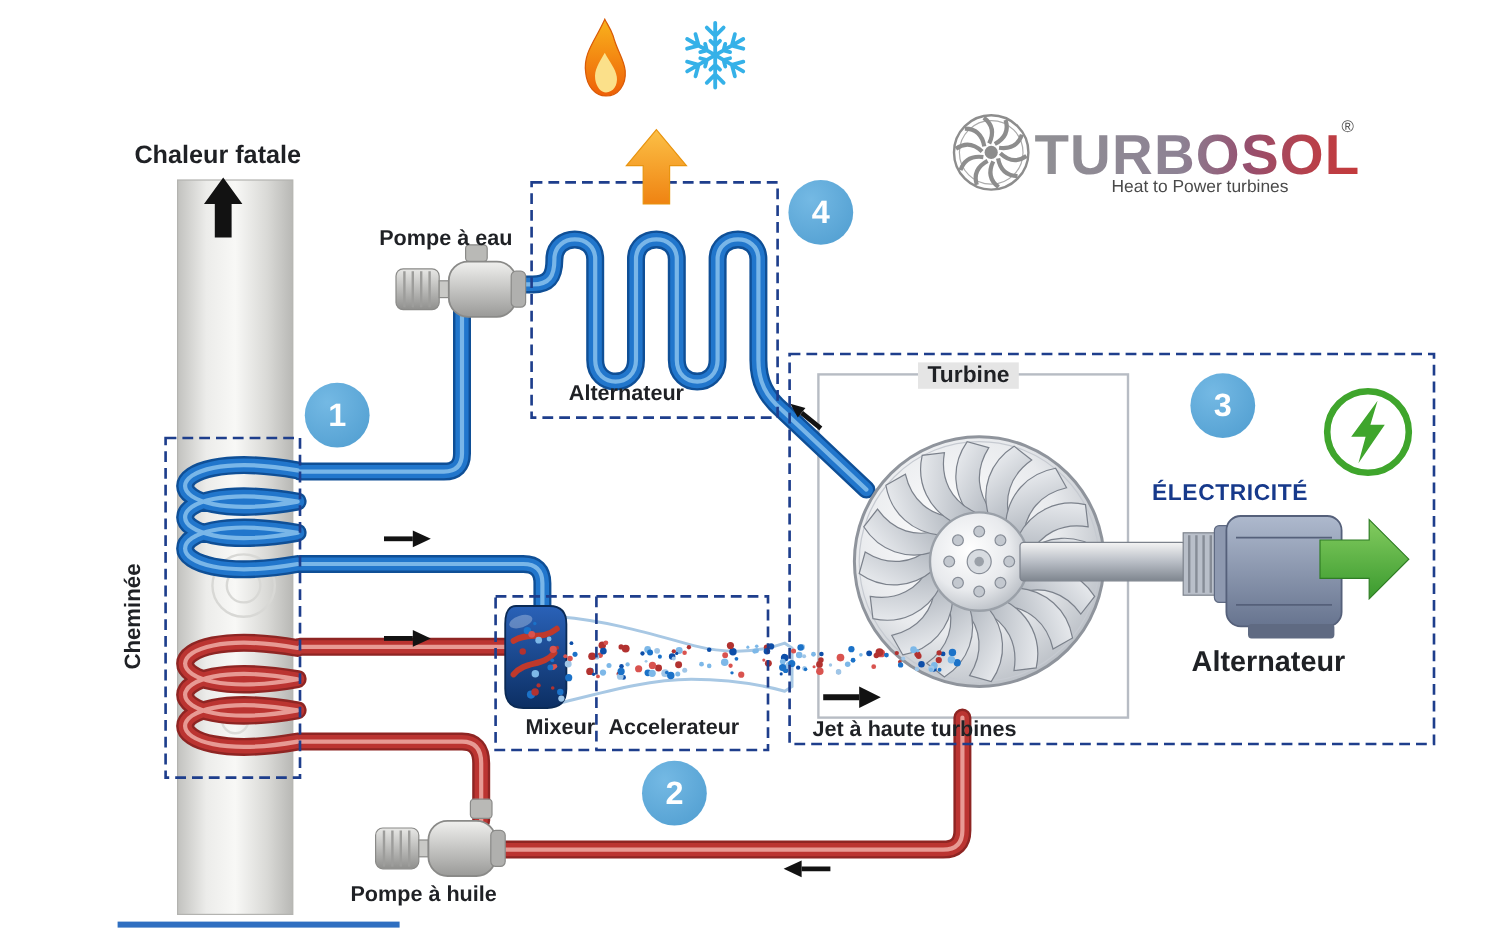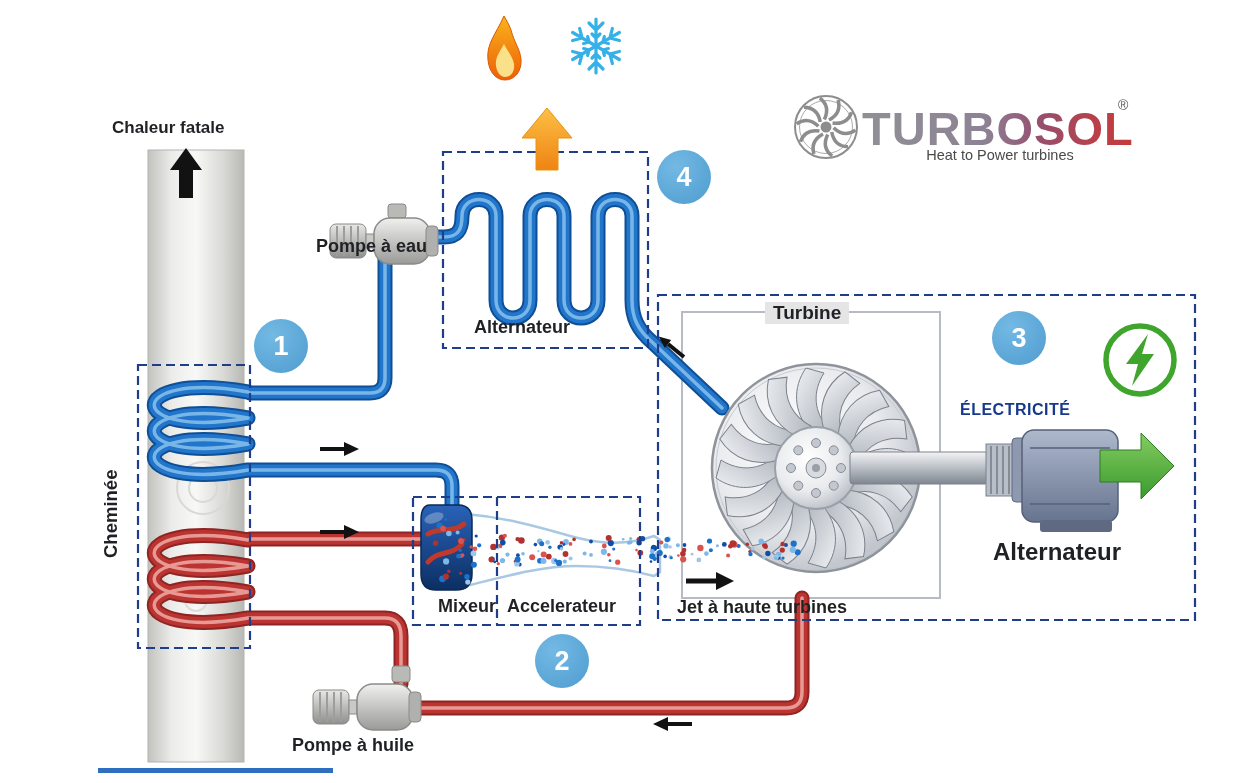--- a/index.html
+++ b/index.html
@@ -400,26 +400,26 @@
         <path transform="rotate(324)" d="M 3 -7 Q 16 -14 12 -27"></path>
       </g>
       <circle r="5.5" fill="#8d8d8d" stroke="none"></circle>
     </g>
     <text x="862" y="145" font-family="Liberation Sans, sans-serif" font-weight="bold" font-size="47" letter-spacing="1" fill="url(#logoGrad)">TURBOSOL</text>
     <text x="1118" y="110" font-family="Liberation Sans, sans-serif" font-size="14" fill="#555555">®</text>
     <text x="1000" y="160" text-anchor="middle" font-family="Liberation Sans, sans-serif" font-size="14.5" fill="#4a4a4a">Heat to Power turbines</text>
   </g>
 </svg>
 
-<div class="lbl" style="left:112px;top:118px;font-size:17px;">Chaleur fatale</div>
+<div class="lbl" style="left:112px;top:118px;font-size:21px;">Chaleur fatale</div>
 <div class="lbl vertical" style="left:100px;top:558px;font-size:18.5px;">Cheminée</div>
-<div class="lbl" style="left:316px;top:188px;margin-top:48px;">Pompe à eau</div>
+<div class="lbl" style="left:316px;top:188px;">Pompe à eau</div>
 <div class="lbl" style="left:474px;top:317px;">Alternateur</div>
 <div class="lbl boxed" style="left:765px;top:302px;font-size:19px;">Turbine</div>
-<div class="lbl navy" style="left:960px;top:401px;font-size:16px;">ÉLECTRICITÉ</div>
+<div class="lbl navy" style="left:960px;top:401px;font-size:19px;">ÉLECTRICITÉ</div>
 <div class="lbl" style="left:993px;top:538px;font-size:24px;">Alternateur</div>
 <div class="lbl" style="left:438px;top:596px;">Mixeur</div>
 <div class="lbl" style="left:507px;top:596px;">Accelerateur</div>
 <div class="lbl" style="left:677px;top:597px;">Jet à haute turbines</div>
 <div class="lbl" style="left:292px;top:735px;">Pompe à huile</div>
 
 <div class="badge" style="left:254px;top:319px;">1</div>
 <div class="badge" style="left:535px;top:634px;">2</div>
 <div class="badge" style="left:992px;top:311px;">3</div>
 <div class="badge" style="left:657px;top:150px;">4</div>

